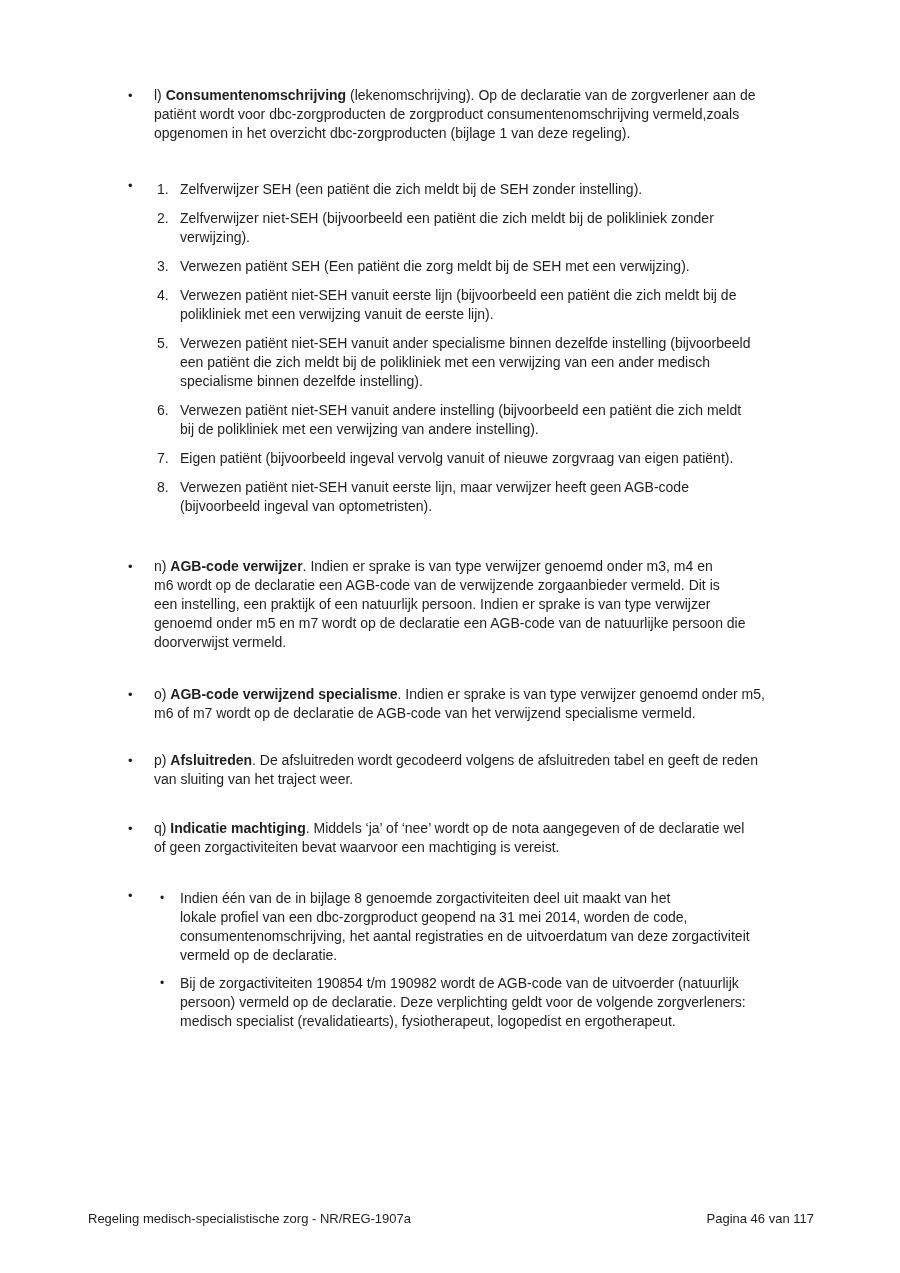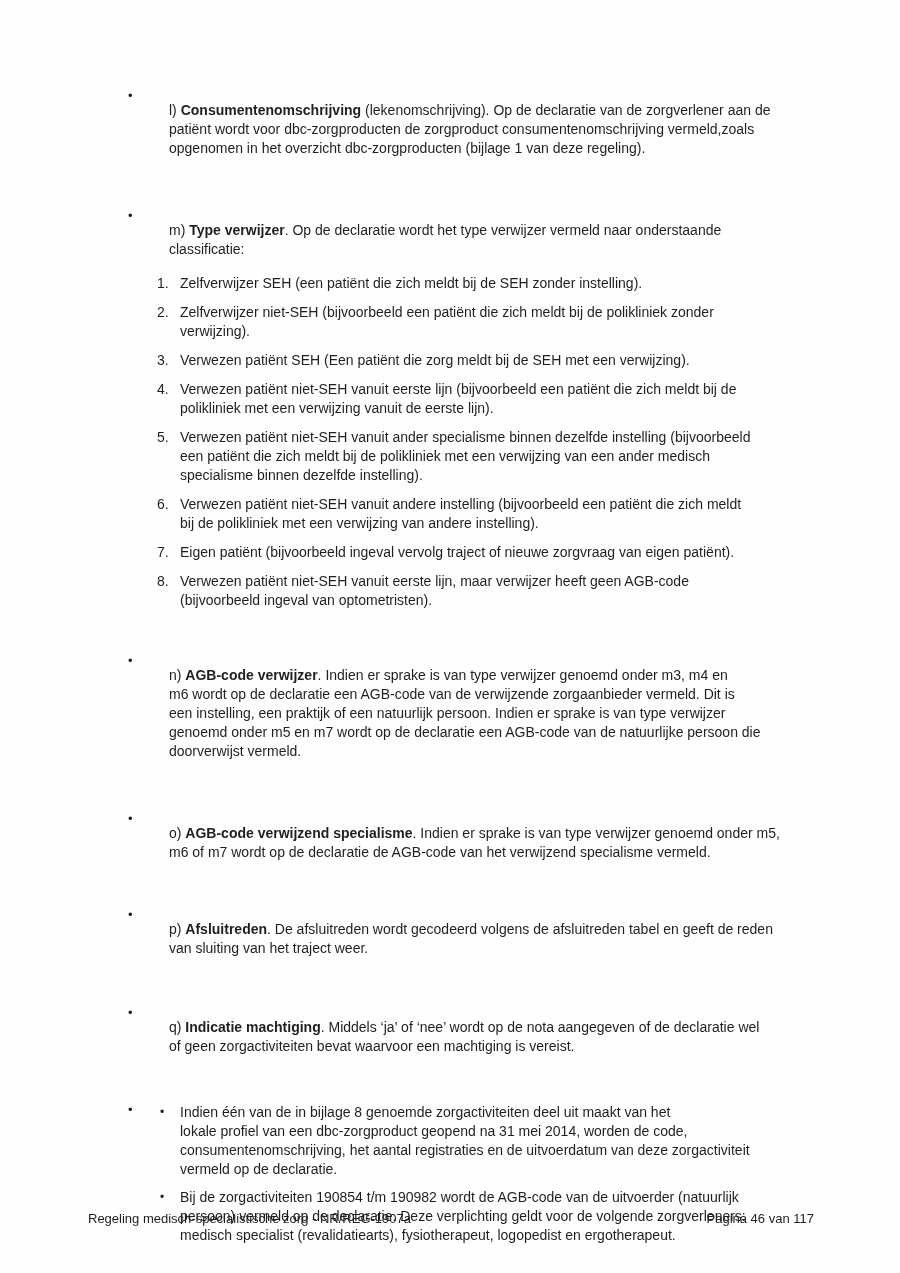--- a/index.html
+++ b/index.html
@@ -21,21 +21,21 @@
     font-size: 14px;
     line-height: 19px;
   }
   .item { display: flex; }
   .blt {
     flex: 0 0 26px;
     font-size: 13px;
     line-height: 19px;
   }
   .body { flex: 1; min-width: 0; }
-  .para { margin: 15px; }
+  .para { margin: 0; }
   .para b { font-weight: 700; }
 
   .sec-l { margin-bottom: 33px; }
   .sec-m { margin-bottom: 41px; }
   .sec-n { margin-bottom: 33px; }
   .sec-o { margin-bottom: 28px; }
   .sec-p { margin-bottom: 30px; }
   .sec-q { margin-bottom: 29px; }
   .sec-r { margin-bottom: 0; }
 
@@ -72,21 +72,20 @@
     <section class="item sec-l">
       <span class="blt">•</span>
       <div class="body">
         <p class="para"><span>l) </span><b>Consumentenomschrijving</b><span> (lekenomschrijving). Op de declaratie van de zorgverlener aan de<br>patiënt wordt voor dbc-zorgproducten de zorgproduct consumentenomschrijving vermeld,zoals<br>opgenomen in het overzicht dbc-zorgproducten (bijlage 1 van deze regeling).</span></p>
       </div>
     </section>
 
     <section class="item sec-m">
       <span class="blt">•</span>
       <div class="body">
-        <p class="para"><span>m) </span><b>Type verwijzer</b><span>. Op de declaratie wordt het type verwijzer vermeld naar onderstaande<br>classificatie:</span></p>
         <div class="num-list">
           <div class="num-row">
             <span class="num">1.</span>
             <span class="num-text">Zelfverwijzer SEH (een patiënt die zich meldt bij de SEH zonder instelling).</span>
           </div>
           <div class="num-row">
             <span class="num">2.</span>
             <span class="num-text">Zelfverwijzer niet-SEH (bijvoorbeeld een patiënt die zich meldt bij de polikliniek zonder<br>verwijzing).</span>
           </div>
           <div class="num-row">
@@ -100,21 +99,21 @@
           <div class="num-row">
             <span class="num">5.</span>
             <span class="num-text">Verwezen patiënt niet-SEH vanuit ander specialisme binnen dezelfde instelling (bijvoorbeeld<br>een patiënt die zich meldt bij de polikliniek met een verwijzing van een ander medisch<br>specialisme binnen dezelfde instelling).</span>
           </div>
           <div class="num-row">
             <span class="num">6.</span>
             <span class="num-text">Verwezen patiënt niet-SEH vanuit andere instelling (bijvoorbeeld een patiënt die zich meldt<br>bij de polikliniek met een verwijzing van andere instelling).</span>
           </div>
           <div class="num-row">
             <span class="num">7.</span>
-            <span class="num-text">Eigen patiënt (bijvoorbeeld ingeval vervolg traject of nieuwe zorgvraag van eigen patiënt).</span>
+            <span class="num-text">Eigen patiënt (bijvoorbeeld ingeval vervolg vanuit of nieuwe zorgvraag van eigen patiënt).</span>
           </div>
           <div class="num-row">
             <span class="num">8.</span>
             <span class="num-text">Verwezen patiënt niet-SEH vanuit eerste lijn, maar verwijzer heeft geen AGB-code<br>(bijvoorbeeld ingeval van optometristen).</span>
           </div>
         </div>
       </div>
     </section>
 
     <section class="item sec-n">

